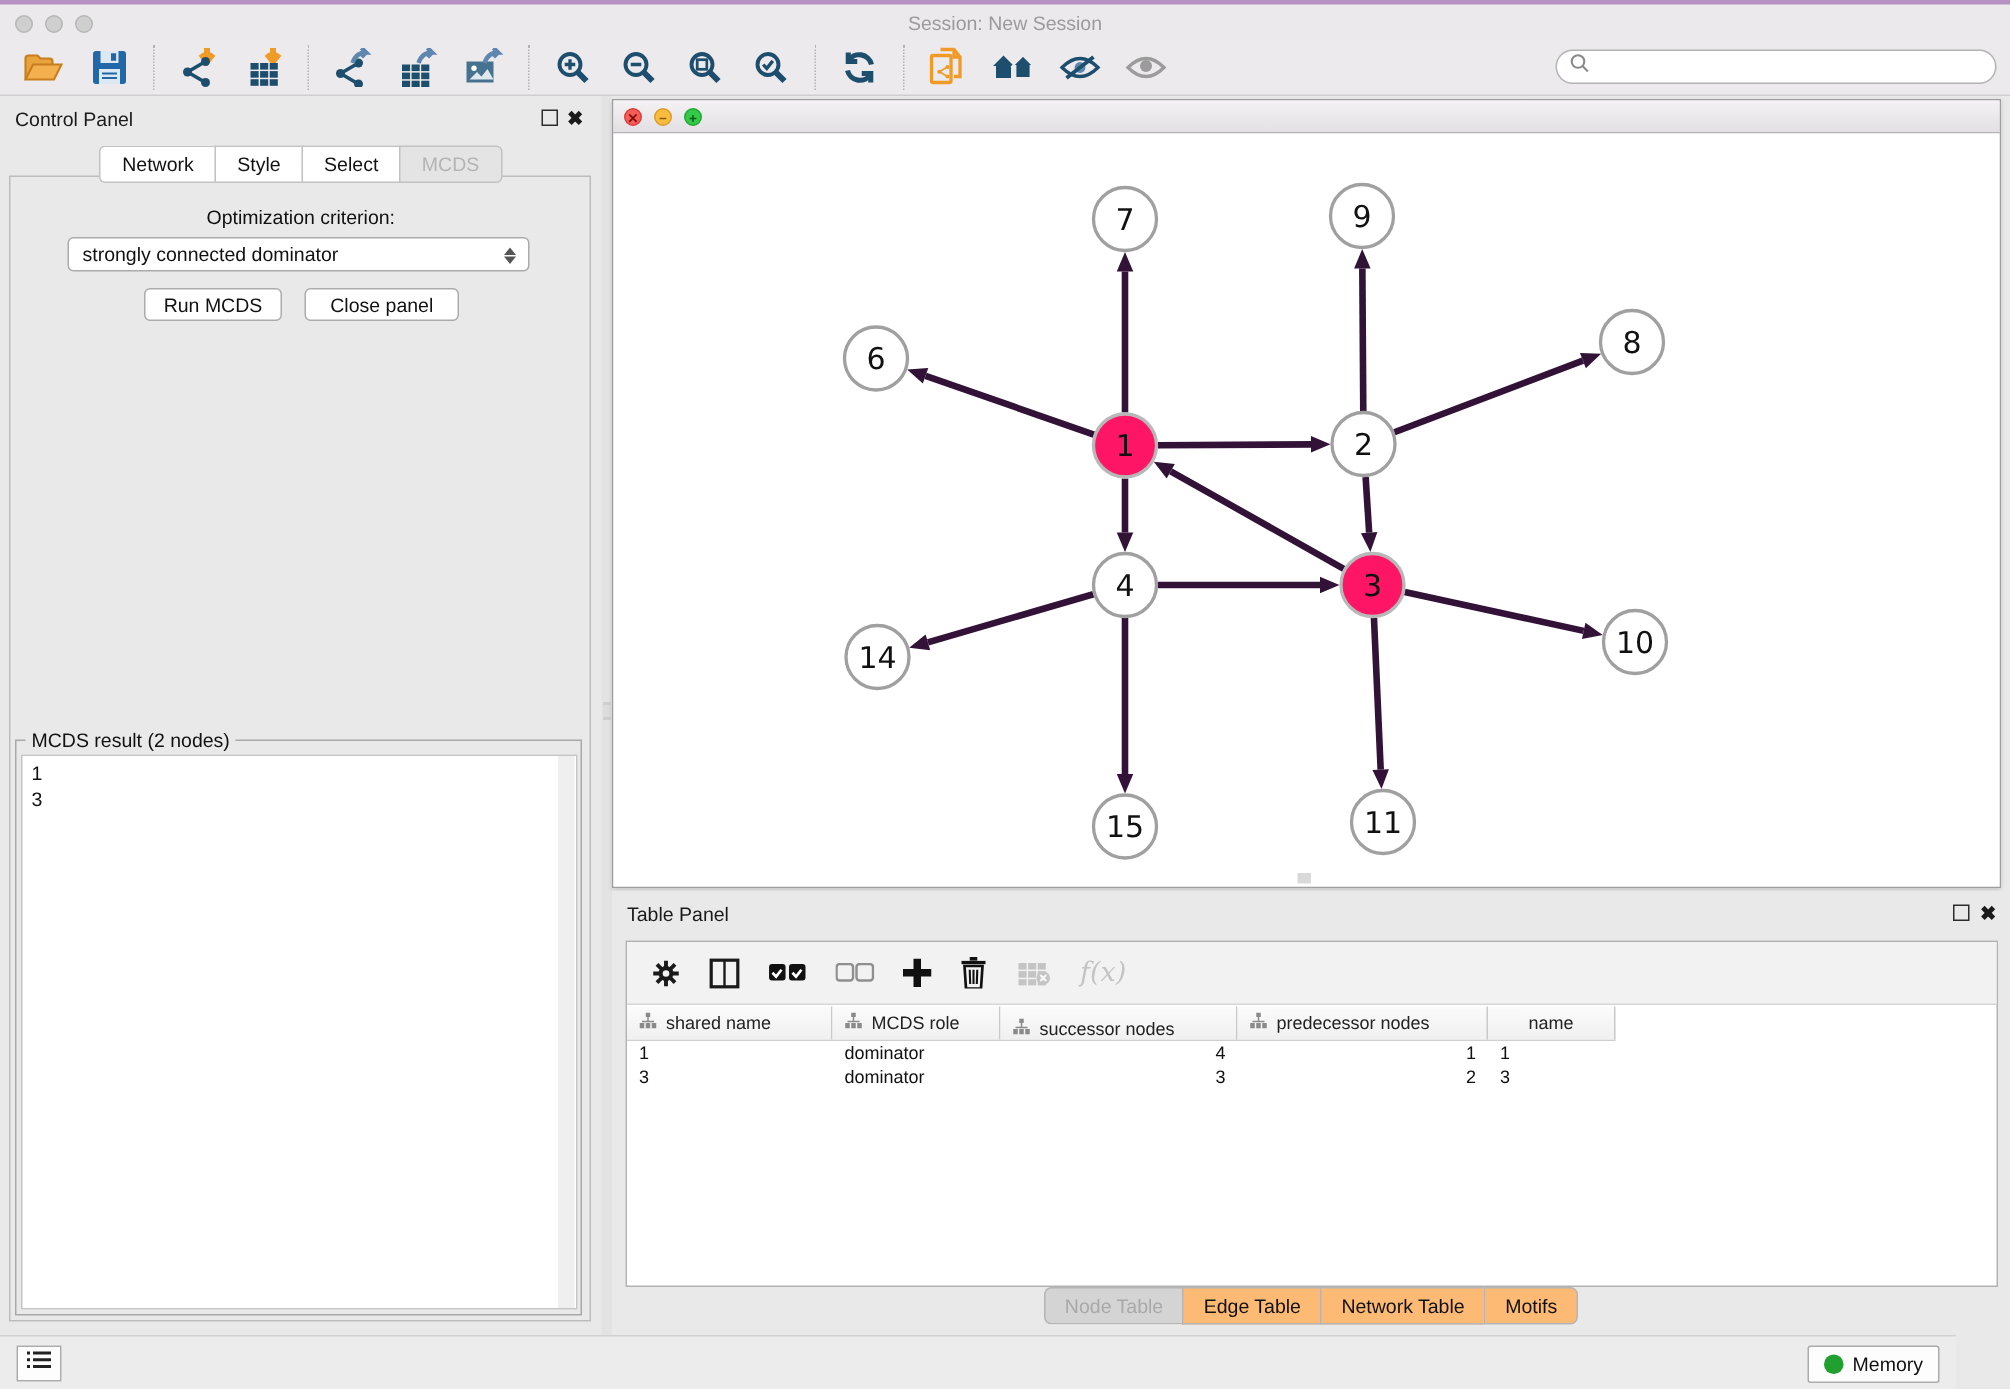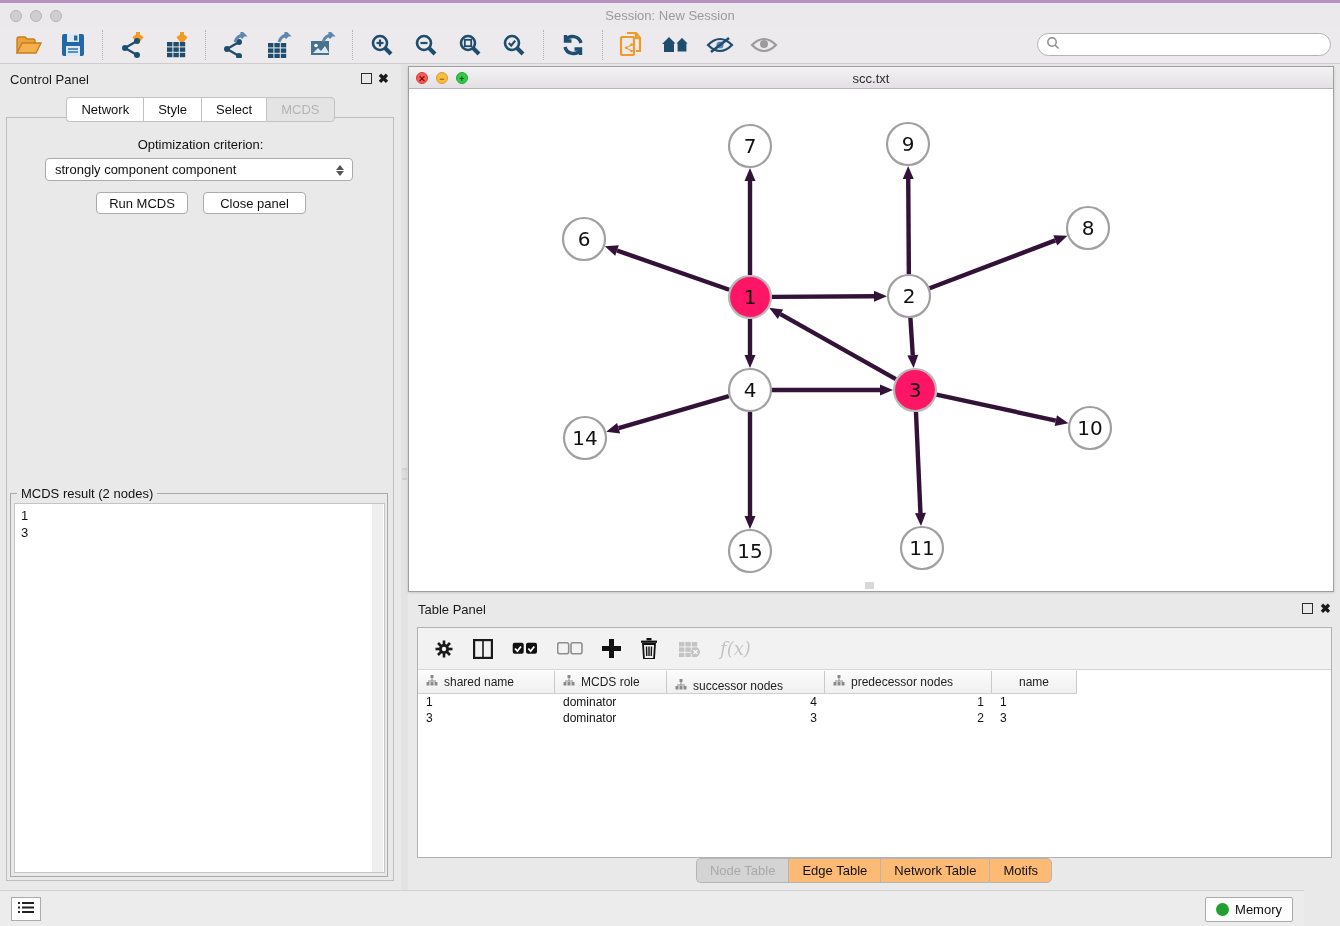--- a/index.html
+++ b/index.html
@@ -325,21 +325,21 @@
     </div>
     <div class="cp-tabs" id="cp-tabs">
         <div class="cp-tab">Network</div>
         <div class="cp-tab">Style</div>
         <div class="cp-tab">Select</div>
         <div class="cp-tab active">MCDS</div>
       </div>
     <div class="cp-content-box"></div>
     <div class="opt-label">Optimization criterion:</div>
     <div class="cp-select">
-      <span>strongly component component</span>
+      <span>strongly connected dominator</span>
       <span class="stepper">
           <span class="up"></span>
           <span class="down"></span>
         </span>
     </div>
     <button class="cp-btn btn-run">Run MCDS</button>
     <button class="cp-btn btn-close">Close panel</button>
     <div class="result-group">
       <span class="result-legend">MCDS result (2 nodes)</span>
       <div class="result-area" id="result-area">1
@@ -350,21 +350,20 @@
 
   <div class="v-splitter">
       <div class="handle"></div>
     </div>
 
   <div class="net-window">
     <div class="net-titlebar">
       <span class="light light-close">✕</span>
       <span class="light light-min">−</span>
       <span class="light light-max">+</span>
-      <div class="net-title">scc.txt</div>
     </div>
     <div class="net-canvas">
       <svg id="graph-svg" width="924" height="502">
           <line x1="341" y1="186" x2="341" y2="92" stroke="#331238" stroke-width="4.4"></line>
           <polygon points="341,79 346.5,92 335.5,92" fill="#331238"></polygon>
           <line x1="320.23121807335133" y1="200.7434376400866" x2="208.04124397421378" y2="161.54453102713495" stroke="#331238" stroke-width="4.4"></line>
           <polygon points="195.76878192664867,157.2565623599134 209.85538456419212,156.35233554547278 206.22710338423545,166.73672650879712" fill="#331238"></polygon>
           <line x1="362.9995649035371" y1="207.86163795658152" x2="465.0006921989183" y2="207.2201214327112" stroke="#331238" stroke-width="4.4"></line>
           <polygon points="478.0004350964629,207.13836204341848 465.0352827097729,212.7200126585955 464.96610168806365,201.72023020682693" fill="#331238"></polygon>
           <line x1="341" y1="230" x2="341" y2="266" stroke="#331238" stroke-width="4.4"></line>

